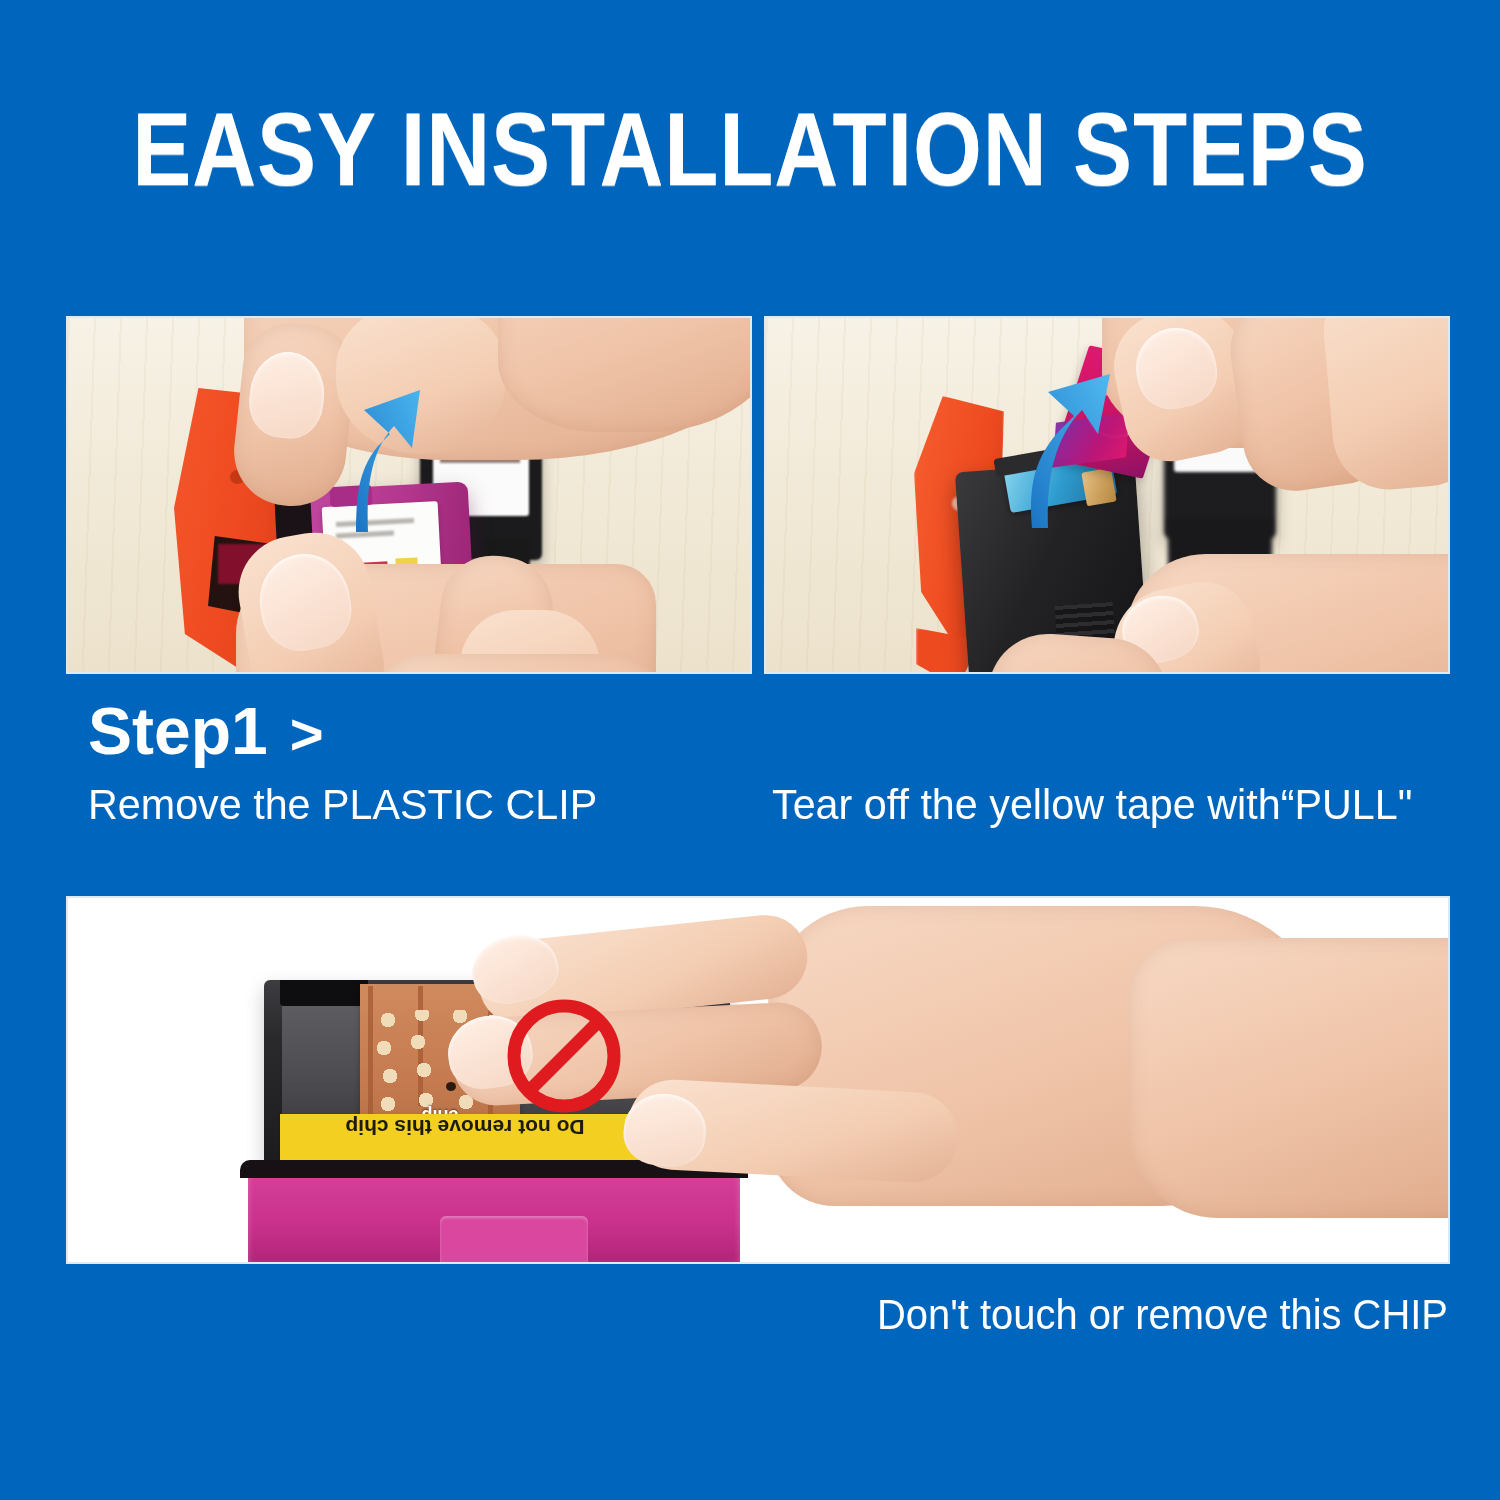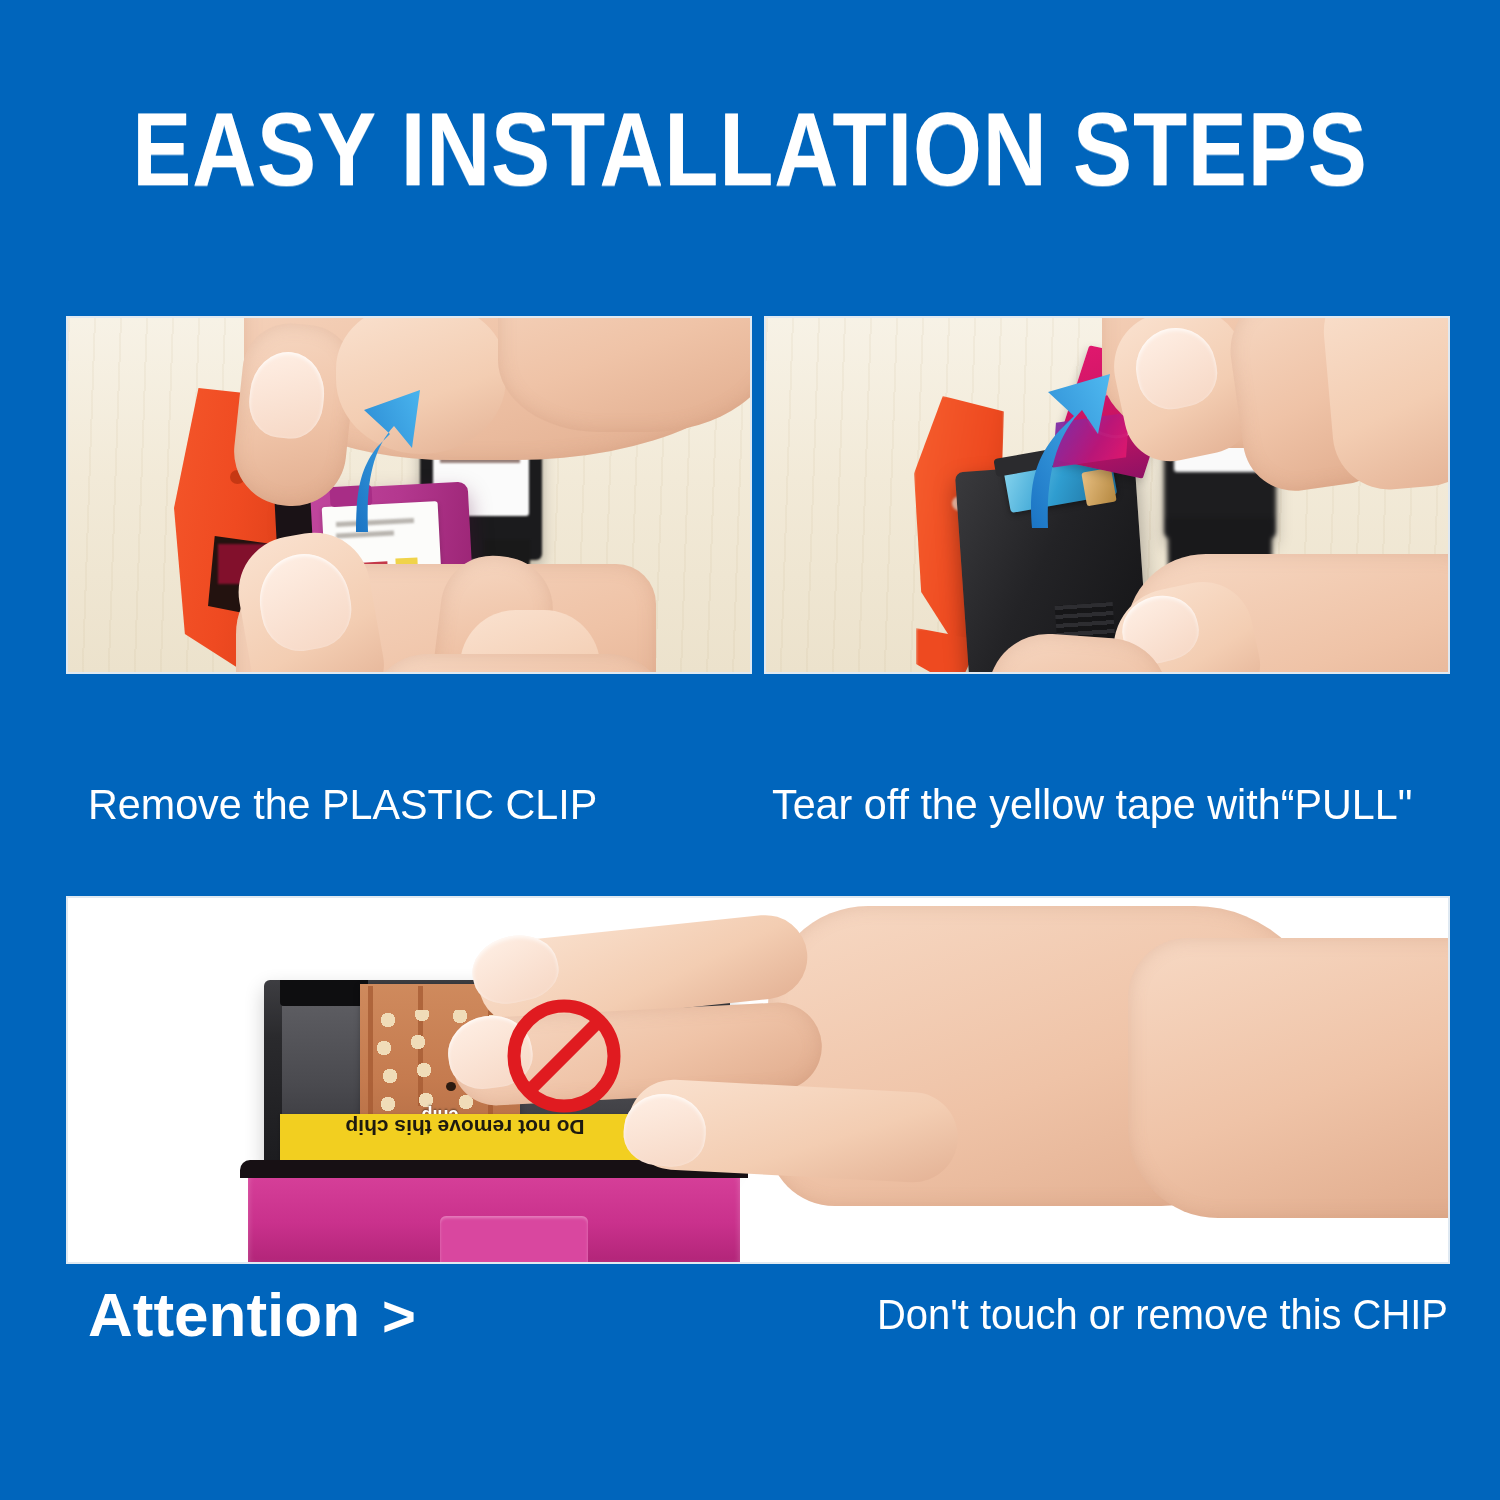--- a/index.html
+++ b/index.html
@@ -247,22 +247,22 @@
     <div class="sh skin2" style="left:560px;top:188px;width:330px;height:90px;border-radius:48px;transform:rotate(3deg);"></div>
     <div class="sh nail" style="left:556px;top:196px;width:82px;height:72px;transform:rotate(6deg);"></div>
     <div class="sh skin" style="left:1060px;top:40px;width:340px;height:280px;border-radius:60px 0 0 90px;"></div>
 
     <svg class="sh" style="left:434px;top:96px;width:124px;height:124px;" viewBox="0 0 124 124">
       <circle cx="62" cy="62" r="50" fill="none" stroke="#E01B20" stroke-width="13"></circle>
       <line x1="27" y1="97" x2="97" y2="27" stroke="#E01B20" stroke-width="13" stroke-linecap="butt"></line>
     </svg>
   </div>
 
+  <div class="stepLabel" id="s1label">
+    <span>Step1</span><span class="chev">&gt;</span>
+  </div>
   <div class="stepSub" id="s1sub">Remove the PLASTIC CLIP</div>
 
   <div class="stepSub" id="s2sub">Tear off the yellow tape with“PULL"</div>
 
-  <div class="stepLabel" id="attLabel">
-    <span>Attention</span><span class="chev">&gt;</span>
-  </div>
   <div id="attSub">Don't touch or remove this CHIP</div>
 
 </div>
 
 </body></html>

